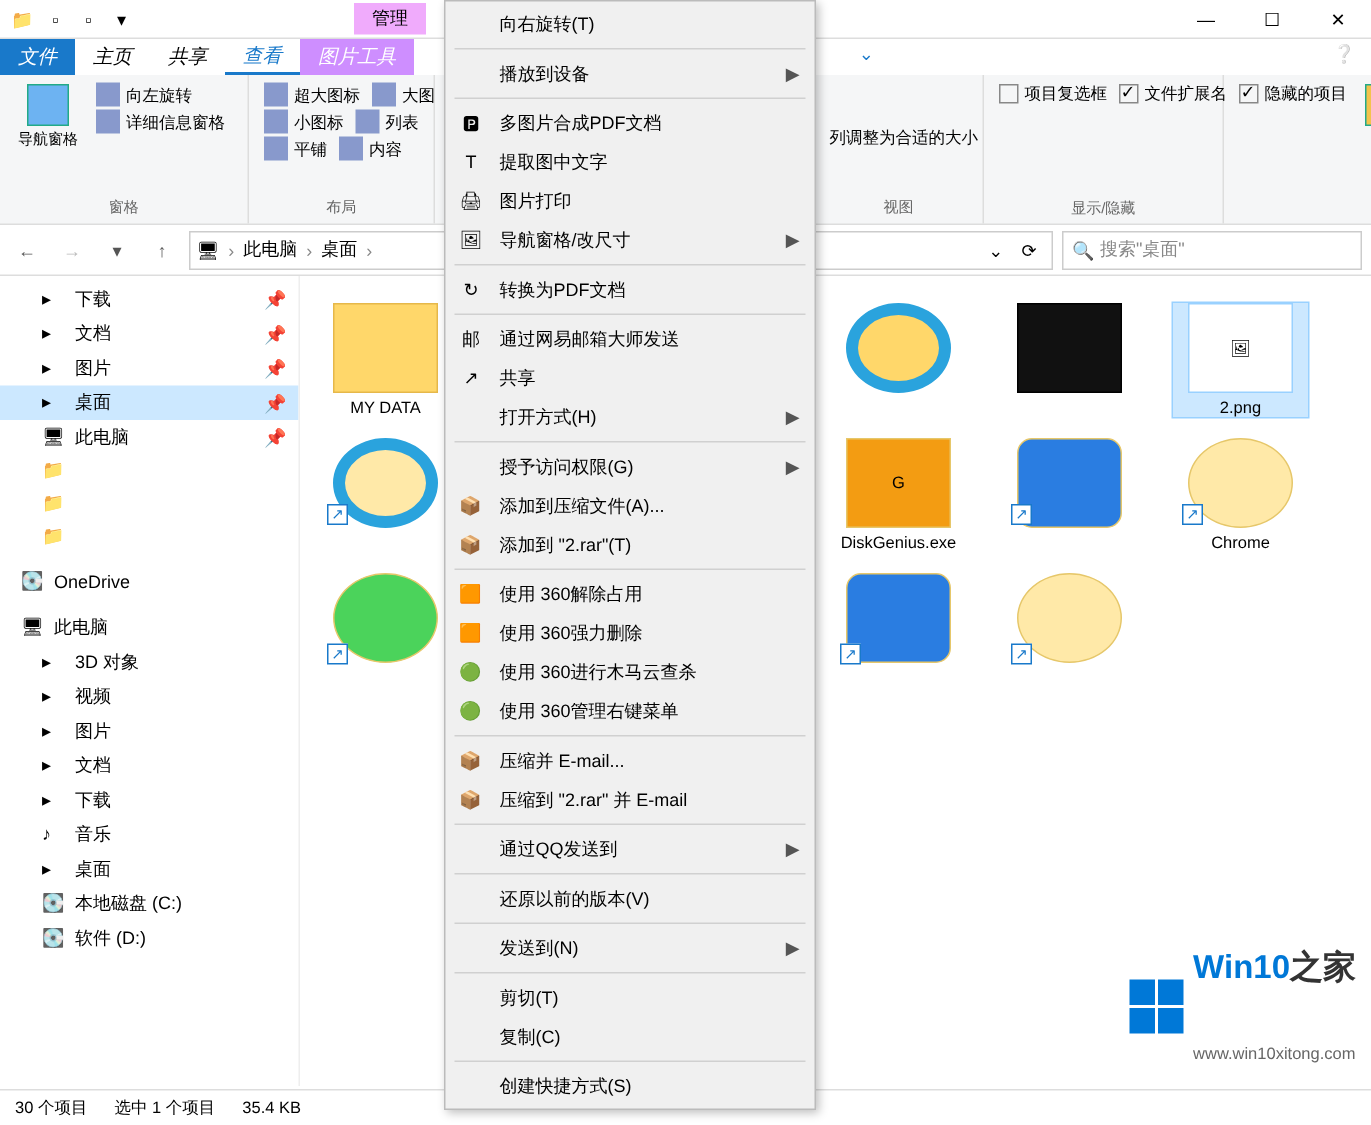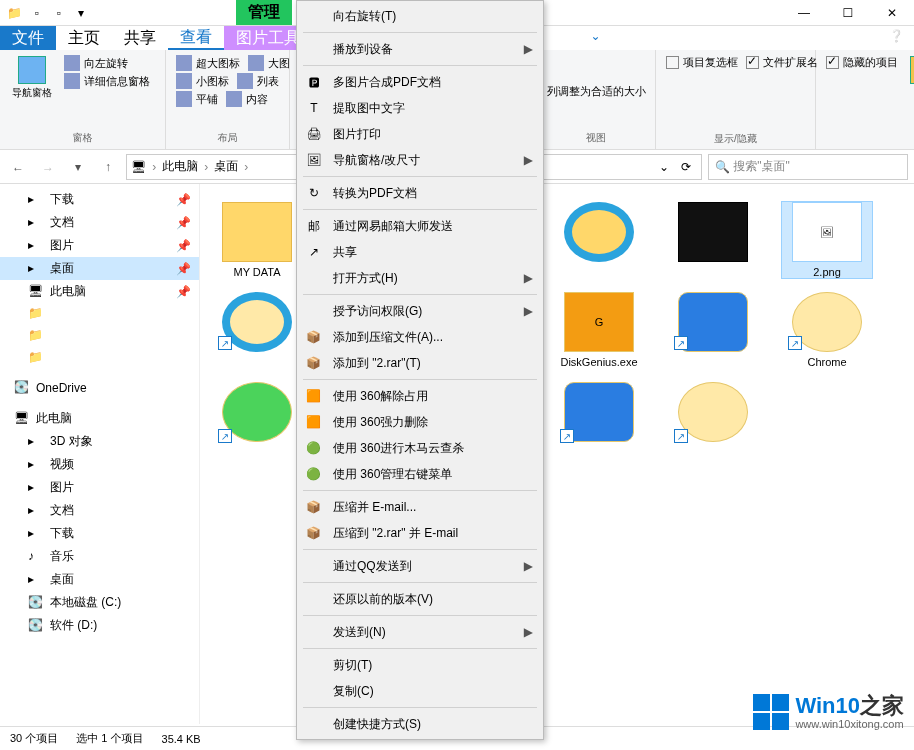--- a/index.html
+++ b/index.html
@@ -2,27 +2,27 @@
 <html><head>
 <meta charset="utf-8">
 <style>
 * { margin:0; padding:0; box-sizing:border-box; font-family:"Microsoft YaHei","Segoe UI",sans-serif; }
 body { width:914px; height:750px; background:#fff; overflow:hidden; position:relative; font-size:12px; }
 
 
 .titlebar { height:26px; background:#fff; display:flex; align-items:center; border-bottom:1px solid #ddd; }
 .titlebar .qat { display:flex; gap:4px; padding:0 6px; align-items:center; }
 .titlebar .qat span { width:18px; height:18px; display:flex; align-items:center; justify-content:center; }
-.titlebar .tab-tool { background:#22c55e; padding:2px 12px; font-size:16px; margin-left:140px;font-weight:bold; }
+.titlebar .tab-tool { background:#f0abfc; padding:2px 12px; font-size:12px; margin-left:140px; }
 .window-controls { margin-left:auto; display:flex; }
 .window-controls div { width:44px; height:26px; display:flex; align-items:center; justify-content:center; }
 
 
 .menutabs { height:24px; display:flex; align-items:stretch; background:#fff; }
-.menutabs .tab { padding:3px 12px; font-size:16px; display:flex; align-items:center; cursor:pointer; }
+.menutabs .tab { padding:3px 12px; font-size:13px; display:flex; align-items:center; cursor:pointer;font-style:italic; }
 .menutabs .tab.file { background:#1979ca; color:#fff; }
 .menutabs .tab.active { border-bottom:2px solid #1979ca; color:#1979ca; }
 .menutabs .imgtools { background:#ce8eff; color:#fff; }
 .menutabs .help { margin-left:auto; padding:3px 10px; color:#1979ca; }
 
 
 .ribbon { height:100px; background:#f5f6f7; border-bottom:1px solid #ddd; display:flex; position:relative; }
 .rgroup { border-right:1px solid #ddd; padding:4px 8px; display:flex; flex-direction:column; justify-content:space-between; }
 .rgroup .body { flex:1; display:flex; gap:6px; align-items:flex-start; }
 .rgroup .label { text-align:center; font-size:10px; color:#666; padding-top:2px; }
@@ -61,27 +61,27 @@
 .statusbar { position:absolute; bottom:0; left:0; right:0; height:24px; border-top:1px solid #ddd; display:flex; align-items:center; gap:18px; padding:0 10px; font-size:11px; background:#fff; }
 
 
 .ctxwrap { position:absolute; top:0; left:296px; width:248px; background:#f0f0f0; border:1px solid #bbb; box-shadow:2px 2px 6px rgba(0,0,0,.25); padding:2px; z-index:50; }
 .ctxitem { display:flex; align-items:center; gap:10px; padding:4px 8px 4px 6px; font-size:12px; cursor:pointer; }
 .ctxitem .cic { width:18px; height:18px; display:flex; align-items:center; justify-content:center; font-size:12px; }
 .ctxitem .arrow { margin-left:auto; color:#555; }
 .ctxsep { height:1px; background:#d0d0d0; margin:3px 4px; }
 
 
-.watermark { position:absolute; right:10px; bottom:20px; display:flex; align-items:center; gap:6px; font-family:"Segoe UI"; }
+.watermark { position:absolute; right:10px; bottom:41px; display:flex; align-items:center; gap:6px; font-family:"Segoe UI"; }
 .winflag { width:36px; height:36px; display:grid; grid-template:1fr 1fr/1fr 1fr; gap:2px; }
 .winflag div { background:#0078d7; }
 .wmtxt { line-height:1.1; }
 .wmtxt .t1 { font-size:22px; font-weight:bold; color:#333; }
 .wmtxt .t1 span { color:#0078d7; }
-.wmtxt .t2 { font-size:11px; color:#666; }
+.wmtxt .t2 { font-size:11px; color:#666;margin-top:40px; }
 
 
 .ic-folder{background:#ffd76a!important;border-color:#e6b84a!important}
 .ic-green{background:#4bd35b!important;border-radius:50%}
 .ic-chrome{background:conic-gradient(#ea4335 0 33%,#4285f4 0 66%,#34a853 0);border-radius:50%}
 .ic-wps{background:#2a7de1!important;border-radius:10px}
 .ic-edge{background:#fff;border:8px solid #2aa3dd!important;border-radius:50%}
 .ic-shield{background:#0078d7!important}
 .ic-dark{background:#111!important;border-color:#000!important}
 </style>
@@ -150,21 +150,21 @@
       <div class="smallrow">
           <span class="sico"></span>
           <span>平铺</span>
           <span class="sico" style="margin-left:4px"></span>
           <span>内容</span>
         </div>
     </div>
     <div class="label">布局</div>
   </div>
 
-  <div class="rgroup" style="margin-left:246px;width:120px;border-left:1px solid #4c1d95">
+  <div class="rgroup" style="margin-left:246px;width:120px;border-left:7px solid #4c1d95">
     <div class="body" style="flex-direction:column;gap:4px;justify-content:center">
       <div class="smallrow">列调整为合适的大小</div>
     </div>
     <div class="label">视图</div>
   </div>
 
   <div class="rgroup" style="width:160px">
     <div class="body">
       <div style="display:flex;flex-direction:row;gap:4px">
         <div class="smallrow">

